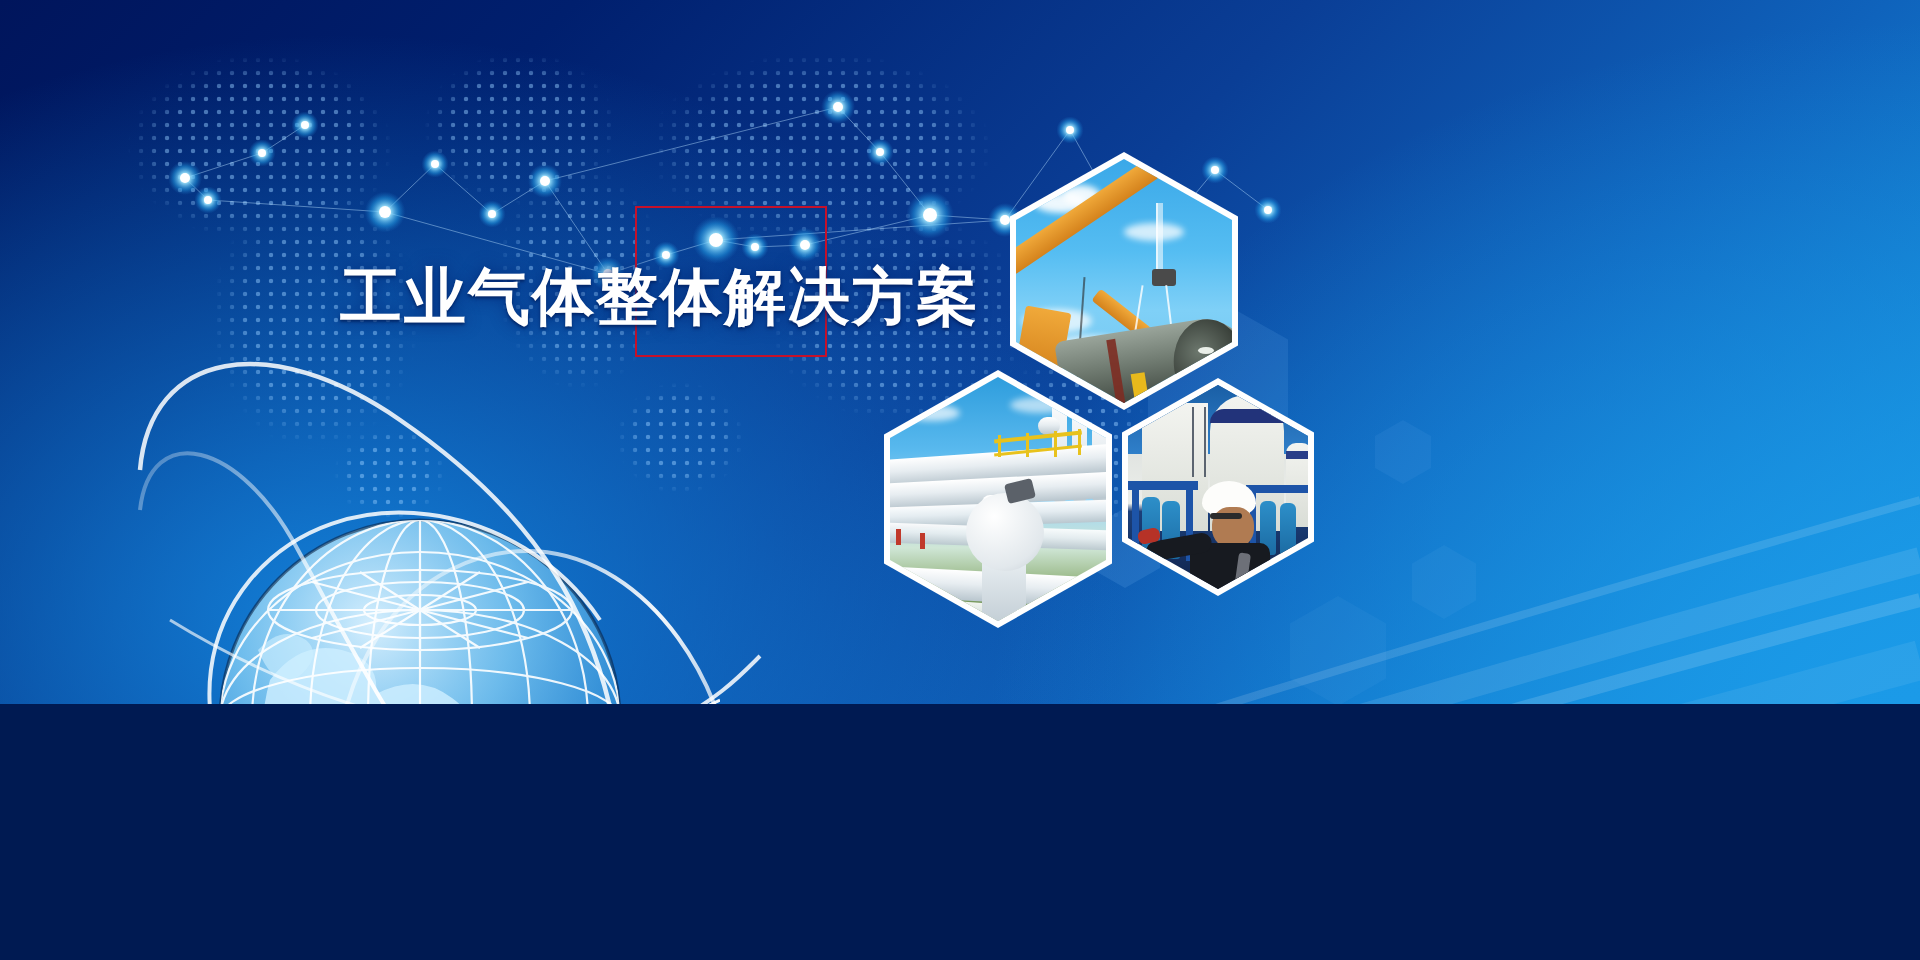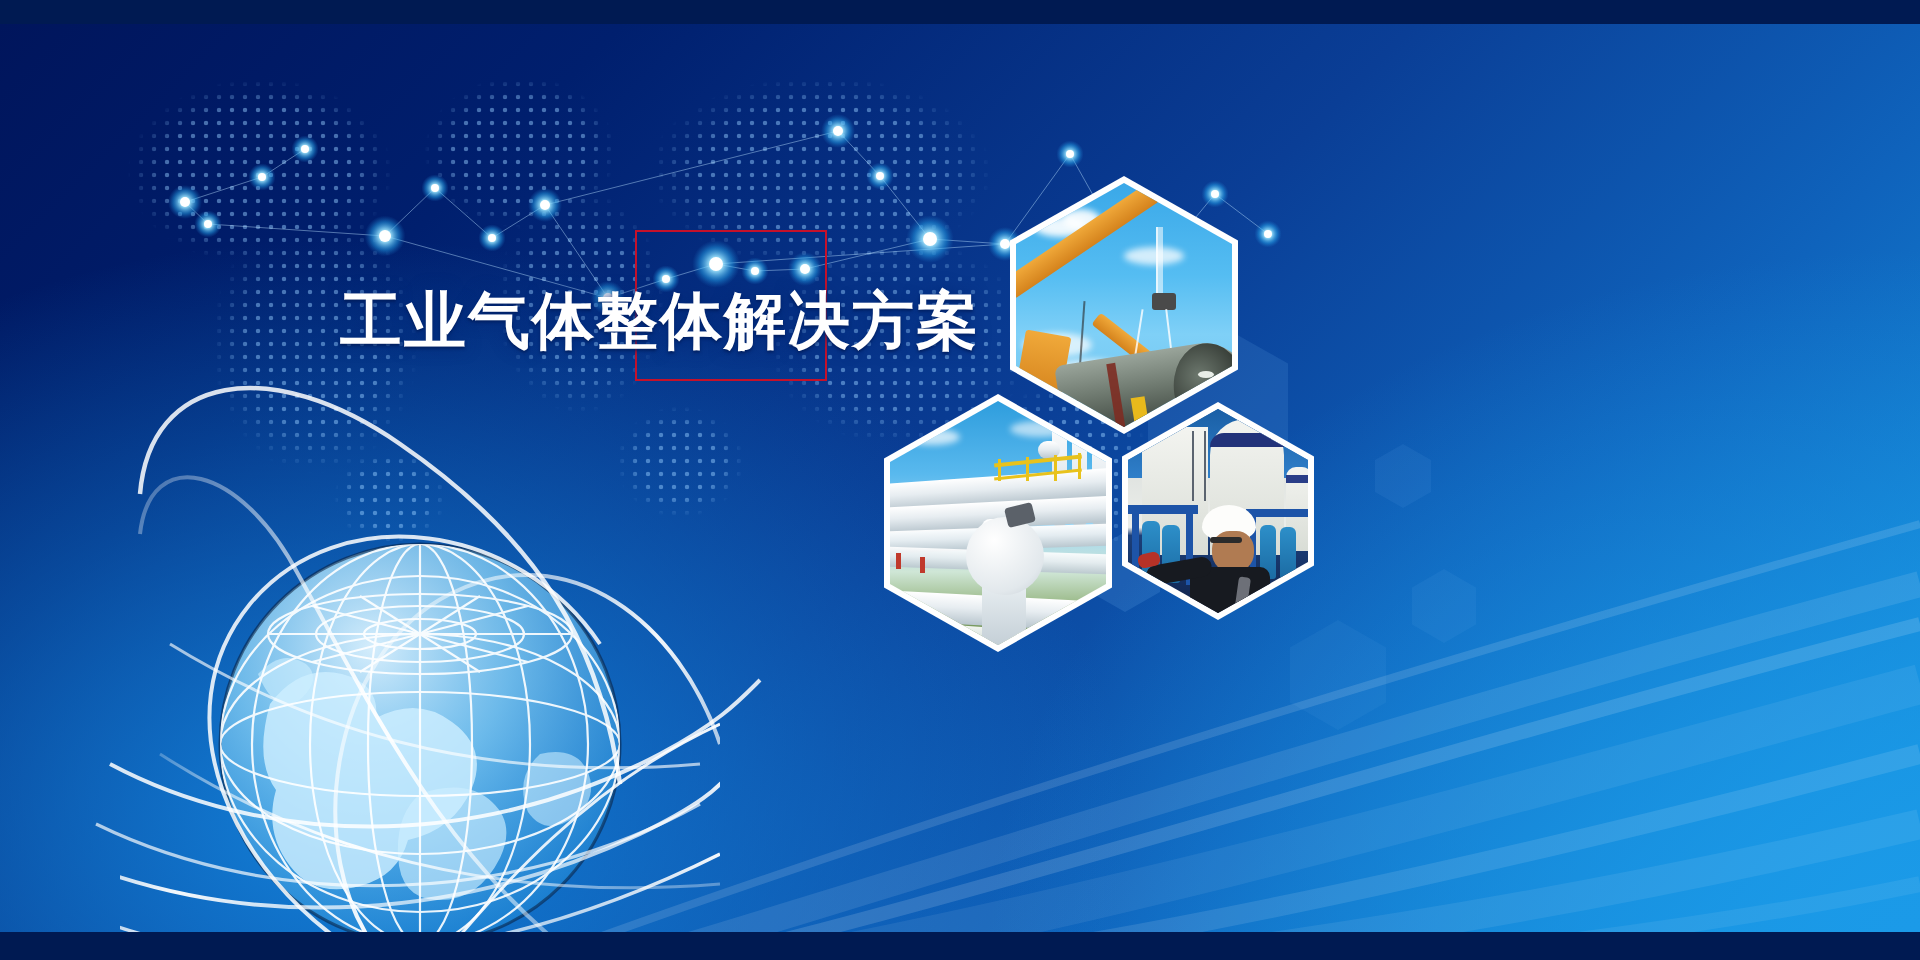--- a/index.html
+++ b/index.html
@@ -1,26 +1,25 @@
 <!DOCTYPE html>
 <html><head>
 <meta charset="utf-8">
 <style>
   html,body{margin:0;padding:0;background:#001a52;}
   body{font-family:"DejaVu Sans","Liberation Sans",sans-serif;}
 
   #banner{
     position:relative;
-    width:1920px;height:908px;
+    width:1920px;height:704px;
     overflow:hidden;
     background:
       radial-gradient(ellipse 1500px 1100px at 100% 100%, #1b9ae8 0%, rgba(27,154,232,0) 62%),
       radial-gradient(ellipse 1200px 900px at 18% 88%, #1380d8 0%, rgba(19,128,216,0) 65%),
       linear-gradient(135deg, #00155c 0%, #001f6e 22%, #0a3e96 50%, #0f63bc 72%, #179ae4 100%);
-    margin-top: 24px;
   }
 
   
   .dotmap{
     position:absolute;
     left:60px;top:18px;width:1180px;height:560px;
     background-image:radial-gradient(circle at 3px 3px, rgba(150,205,255,.50) 1.9px, rgba(0,0,0,0) 2.6px);
     background-size:13px 13px;
     opacity:.95;
     -webkit-mask-image:

